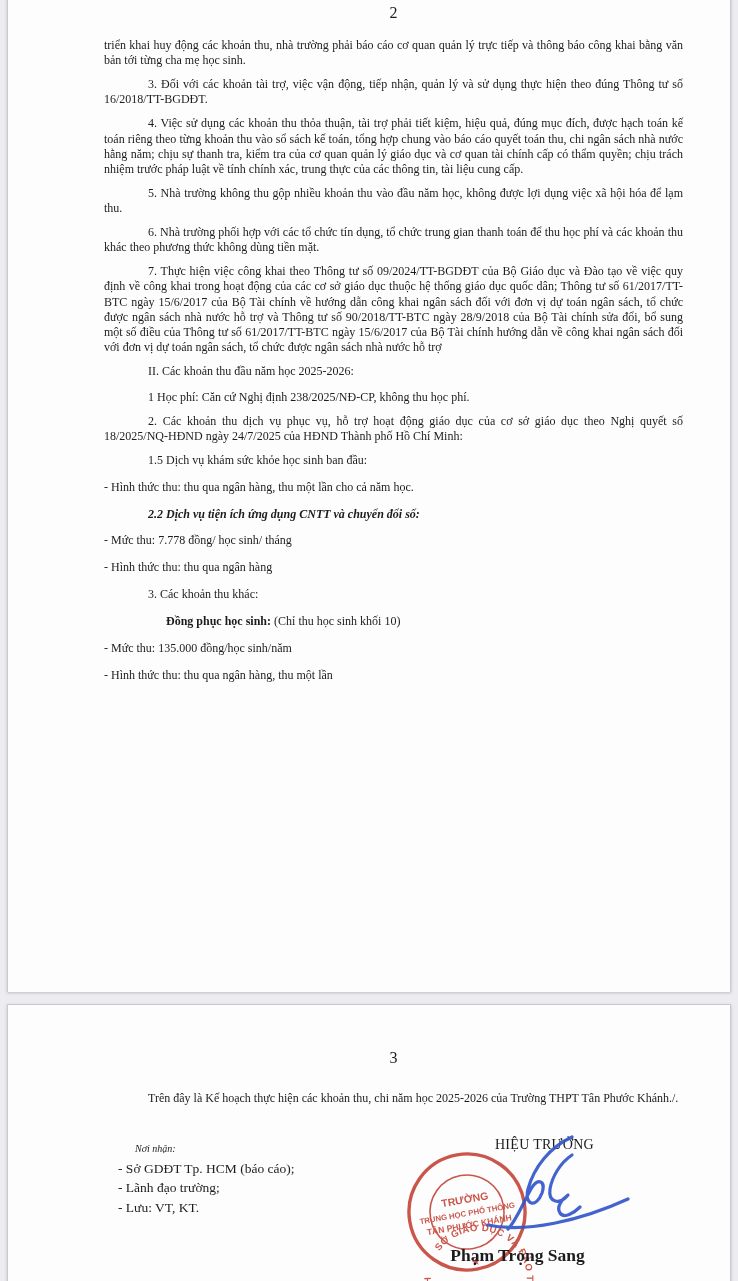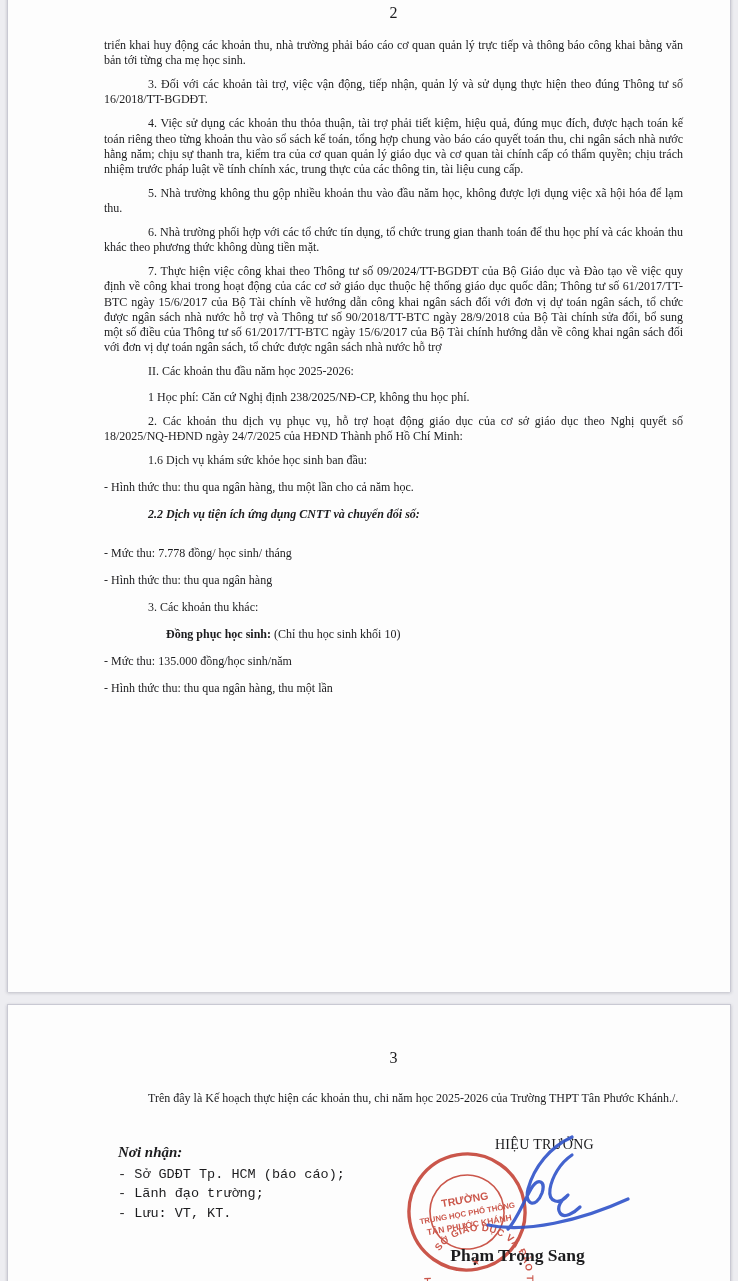--- a/index.html
+++ b/index.html
@@ -17,27 +17,27 @@
   .page-a{top:-4px;height:996px;}
   .page-b{top:1004px;height:300px;border-top:1px solid #c9c9d3;}
   .inner{padding:8px 47px 0 96px;}
   .inner-b{padding:44px 47px 0 96px;}
   .pagenum{text-align:center;font-size:16px;margin:0 0 16px 0;}
   p{margin:0 0 9px 0;font-size:12px;line-height:1.26;}
   .jp{text-align:justify;text-indent:44px;}
   .noind{text-indent:0;}
   .b{font-weight:bold;}
   .hd{font-weight:normal;text-indent:44px;margin:3px 0 11px 0;}
-  .hd-i{font-weight:bold;font-style:italic;text-indent:44px;margin:3px 0 24px 0;}
+  .hd-i{font-weight:bold;font-style:italic;text-indent:44px;margin:3px 0 11px 0;}
   .ln{text-indent:0;margin:0 0 12px 0;}
   .dp{text-indent:62px;margin:0 0 12px 0;}
   .closing{text-align:justify;text-indent:44px;margin:24px 0 0 0;}
   .recips{position:absolute;left:110px;top:138px;}
-  .recips .lbl{font-size:15px;font-weight:bold;font-style:italic;margin:0 0 3px 0;}
-  .recips .it{font-size:13.5px;line-height:1.45;margin:0;font-family:Liberation Mono, monospace;}
+  .recips .lbl{font-size:10px;font-weight:normal;font-style:italic;margin:0 0 3px 17px;}
+  .recips .it{font-size:13.5px;line-height:1.45;margin:0;}
   .sign-title{position:absolute;left:444px;top:132px;width:185px;text-align:center;
     font-size:14px;font-weight:normal;letter-spacing:.3px;}
   .sign-name{position:absolute;left:412px;top:240px;width:195px;text-align:center;
     font-size:17.5px;font-weight:bold;z-index:4;}
   .stamp{position:absolute;left:376px;top:124px;z-index:1;}
   .sig{position:absolute;left:468px;top:128px;z-index:2;}
 </style>
 </head>
 <body>
 
@@ -46,21 +46,21 @@
     <div class="pagenum">2</div>
     <p class="jp noind">triển khai huy động các khoản thu, nhà trường phải báo cáo cơ quan quản lý trực tiếp và thông báo công khai bằng văn bản tới từng cha mẹ học sinh.</p>
     <p class="jp">3. Đối với các khoản tài trợ, việc vận động, tiếp nhận, quản lý và sử dụng thực hiện theo đúng Thông tư số 16/2018/TT-BGDĐT.</p>
     <p class="jp">4. Việc sử dụng các khoản thu thỏa thuận, tài trợ phải tiết kiệm, hiệu quả, đúng mục đích, được hạch toán kế toán riêng theo từng khoản thu vào sổ sách kế toán, tổng hợp chung vào báo cáo quyết toán thu, chi ngân sách nhà nước hằng năm; chịu sự thanh tra, kiểm tra của cơ quan quản lý giáo dục và cơ quan tài chính cấp có thẩm quyền; chịu trách nhiệm trước pháp luật về tính chính xác, trung thực của các thông tin, tài liệu cung cấp.</p>
     <p class="jp">5. Nhà trường không thu gộp nhiều khoản thu vào đầu năm học, không được lợi dụng việc xã hội hóa để lạm thu.</p>
     <p class="jp">6. Nhà trường phối hợp với các tổ chức tín dụng, tổ chức trung gian thanh toán để thu học phí và các khoản thu khác theo phương thức không dùng tiền mặt.</p>
     <p class="jp">7. Thực hiện việc công khai theo Thông tư số 09/2024/TT-BGDĐT của Bộ Giáo dục và Đào tạo về việc quy định về công khai trong hoạt động của các cơ sở giáo dục thuộc hệ thống giáo dục quốc dân; Thông tư số 61/2017/TT-BTC ngày 15/6/2017 của Bộ Tài chính về hướng dẫn công khai ngân sách đối với đơn vị dự toán ngân sách, tổ chức được ngân sách nhà nước hỗ trợ và Thông tư số 90/2018/TT-BTC ngày 28/9/2018 của Bộ Tài chính sửa đổi, bổ sung một số điều của Thông tư số 61/2017/TT-BTC ngày 15/6/2017 của Bộ Tài chính hướng dẫn về công khai ngân sách đối với đơn vị dự toán ngân sách, tổ chức được ngân sách nhà nước hỗ trợ</p>
     <p class="hd">II. Các khoản thu đầu năm học 2025-2026:</p>
     <p class="jp">1 Học phí: Căn cứ Nghị định 238/2025/NĐ-CP, không thu học phí.</p>
     <p class="jp">2. Các khoản thu dịch vụ phục vụ, hỗ trợ hoạt động giáo dục của cơ sở giáo dục theo Nghị quyết số 18/2025/NQ-HĐND ngày 24/7/2025 của HĐND Thành phố Hồ Chí Minh:</p>
-    <p class="hd">1.6 Dịch vụ khám sức khỏe học sinh ban đầu:</p>
+    <p class="hd">1.5 Dịch vụ khám sức khỏe học sinh ban đầu:</p>
     <p class="ln">- Hình thức thu: thu qua ngân hàng, thu một lần cho cả năm học.</p>
     <p class="hd-i">2.2 Dịch vụ tiện ích ứng dụng CNTT và chuyển đổi số:</p>
     <p class="ln">- Mức thu: 7.778 đồng/ học sinh/ tháng</p>
     <p class="ln">- Hình thức thu: thu qua ngân hàng</p>
     <p class="ln" style="text-indent:44px;">3. Các khoản thu khác:</p>
     <p class="dp"><span class="b">Đồng phục học sinh:</span> <span>(Chỉ thu học sinh khối 10)</span></p>
     <p class="ln">- Mức thu: 135.000 đồng/học sinh/năm</p>
     <p class="ln">- Hình thức thu: thu qua ngân hàng, thu một lần</p>
   </div>
 </div>

